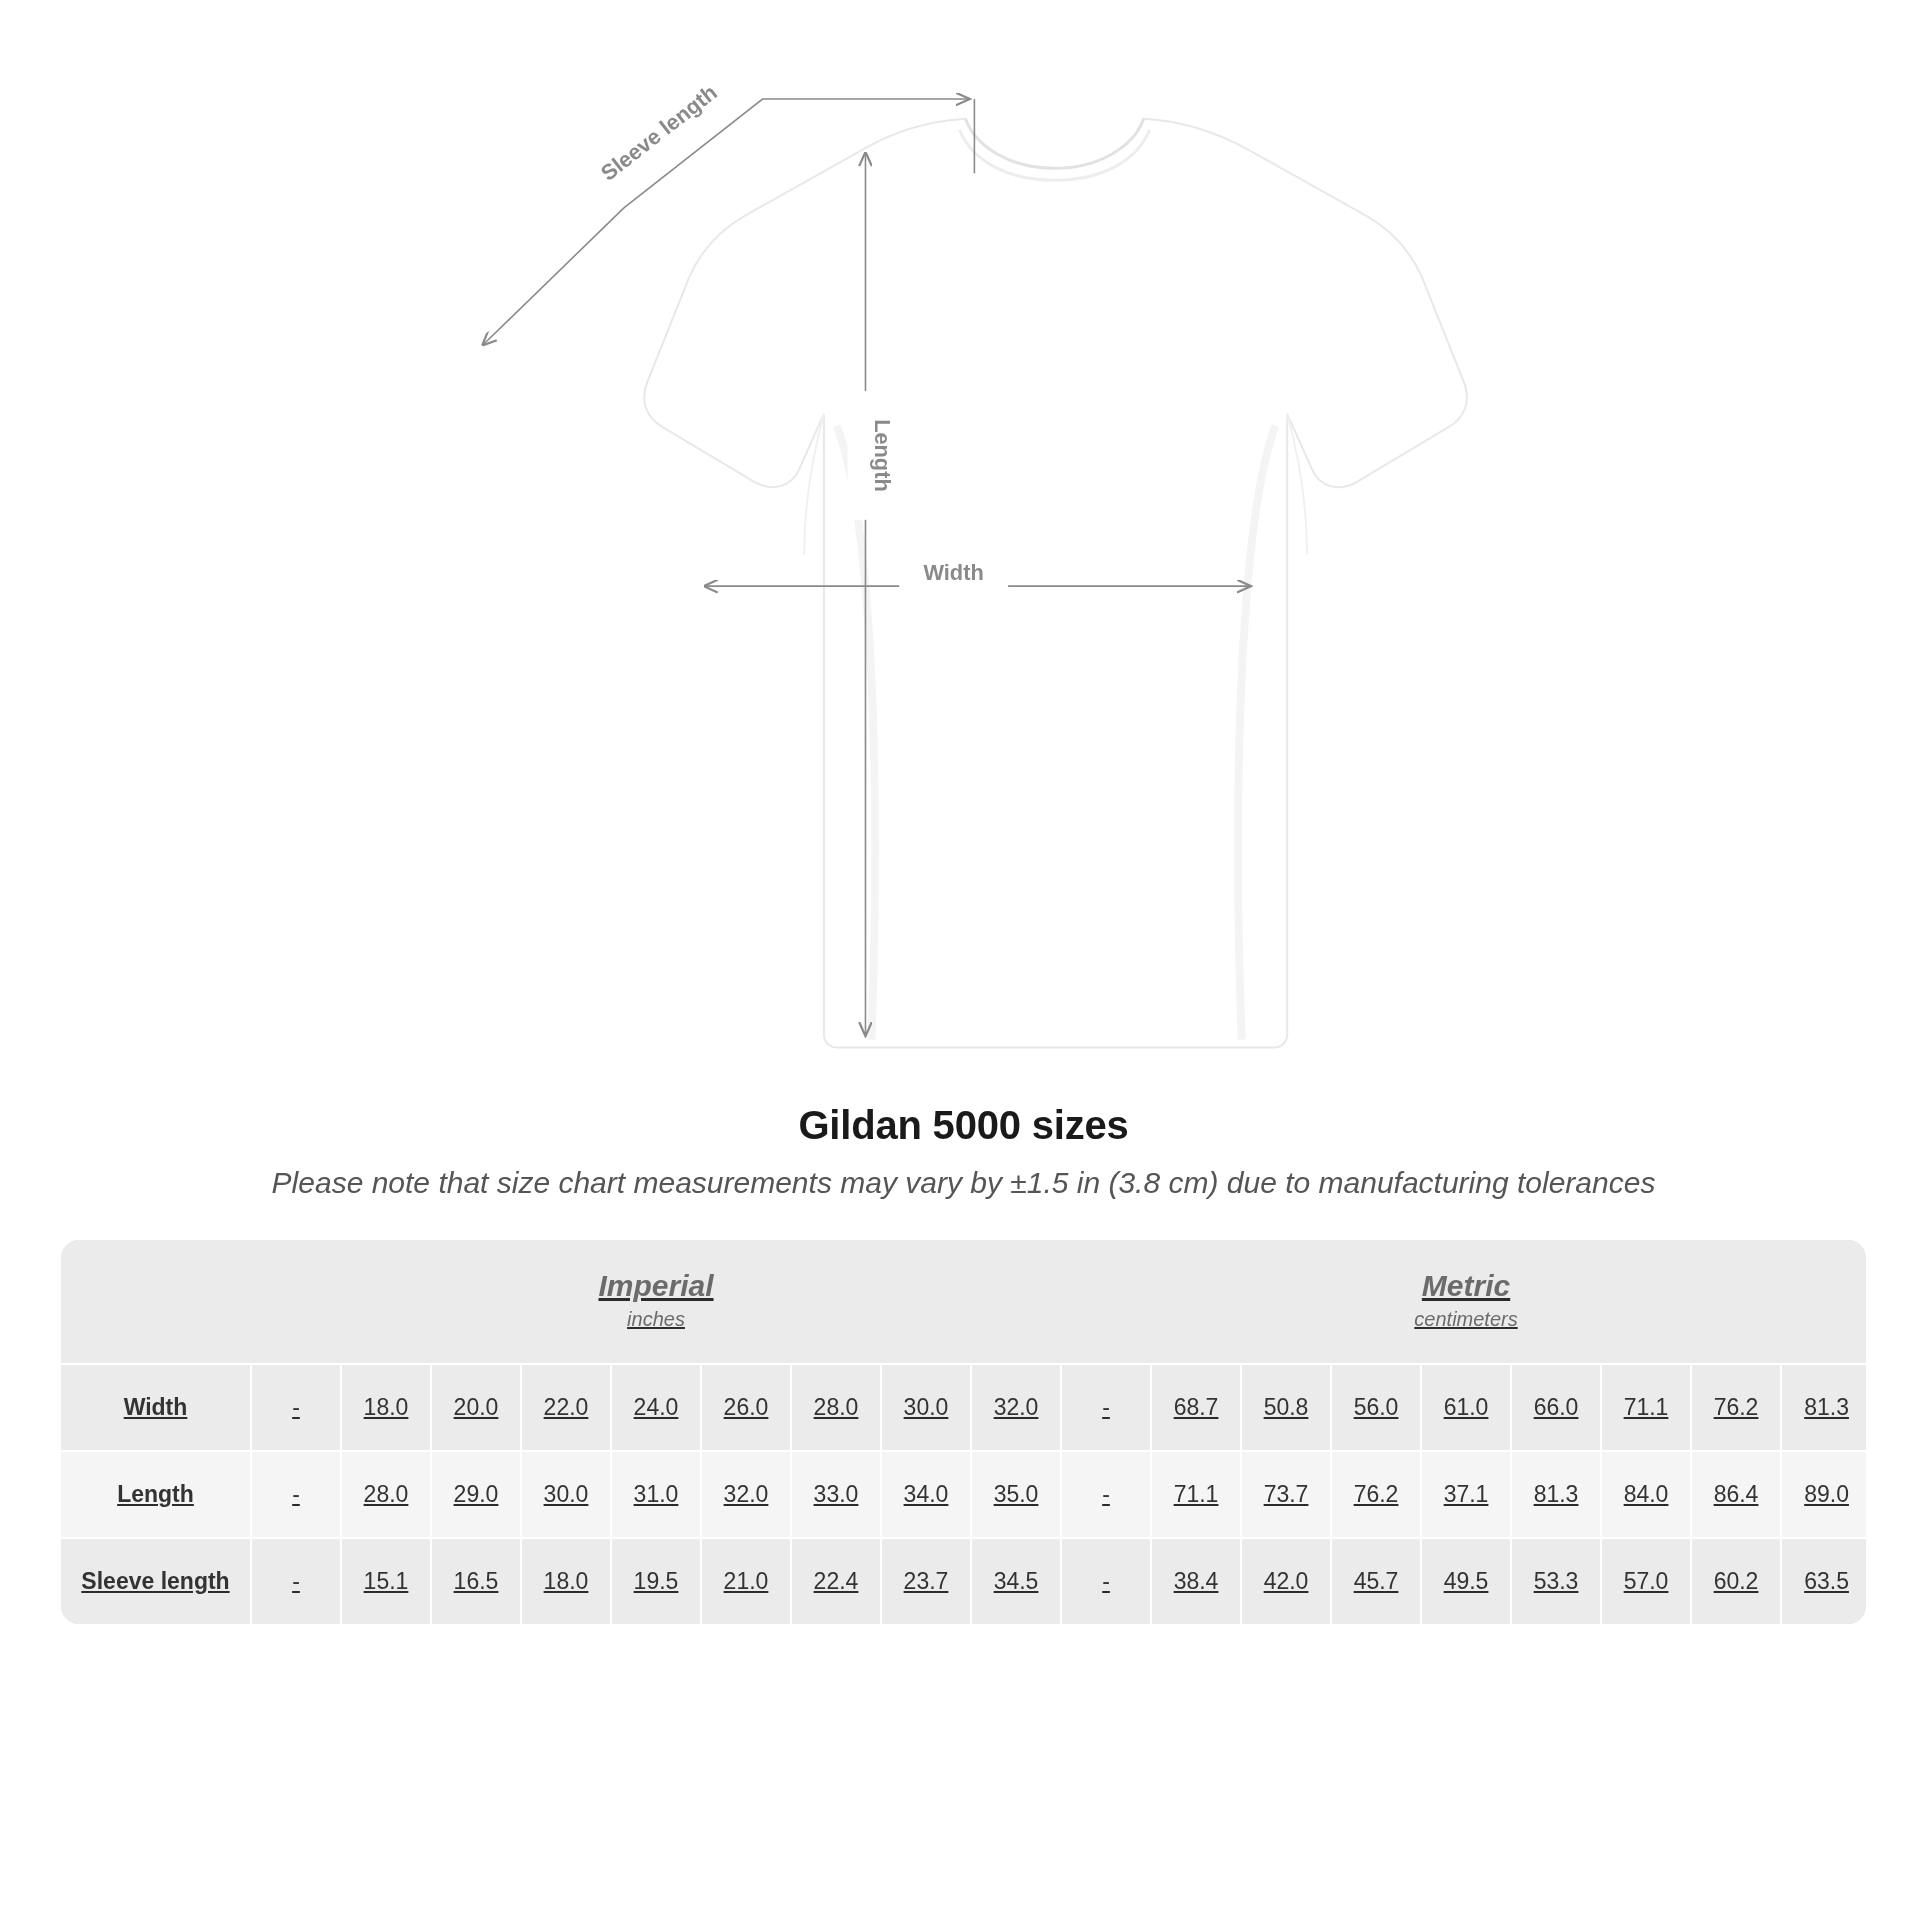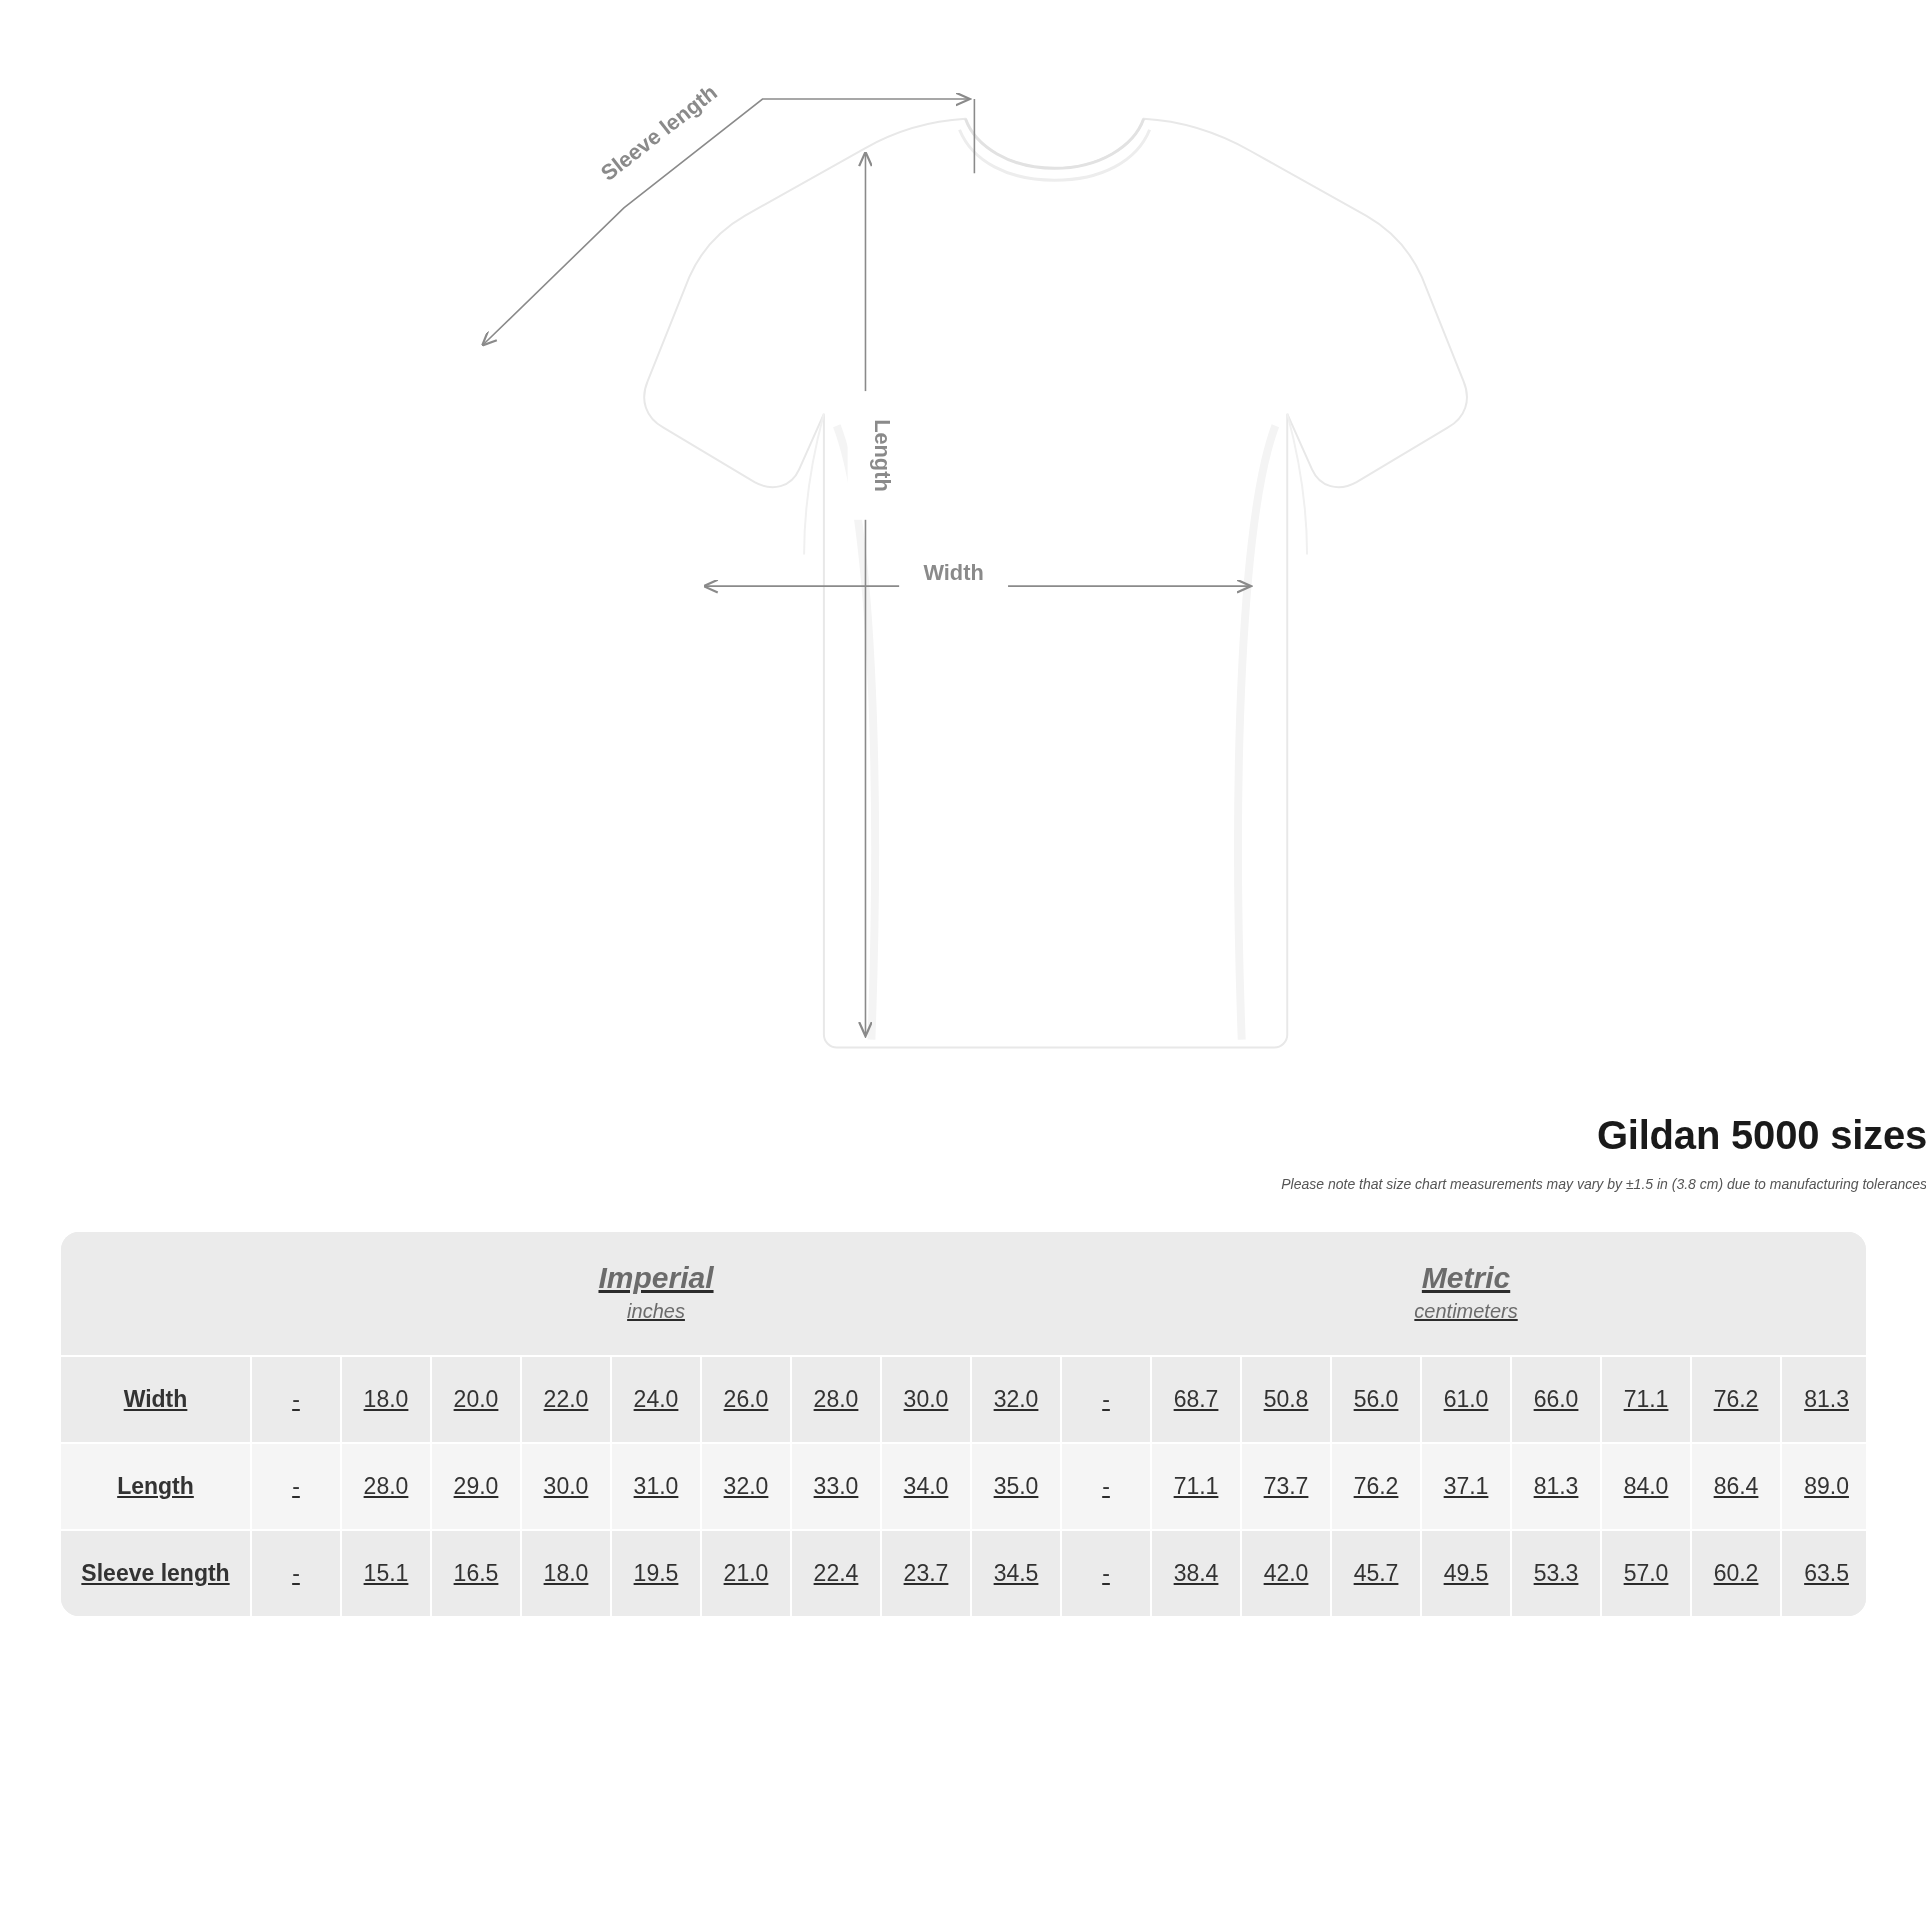--- a/index.html
+++ b/index.html
@@ -28,31 +28,31 @@
     height: 1099px;
   }
   .illustration svg {
     position: absolute;
     top: 0;
     left: 0;
   }
 
   
   .title-block {
-    text-align: right;
-    margin-top: 14px;
+    text-align: center;
+    margin-top: 4px;
   }
   .chart-title {
     font-size: 40px;
     font-weight: bold;
     color: #1a1a1a;
     letter-spacing: -0.2px;
   }
   .chart-note {
-    font-size: 14px;
+    font-size: 30px;
     font-style: italic;
     color: #555555;
     margin-top: 18px;
   }
 
   
   .table-wrap {
     margin: 40px 61px 0 61px;
     border-radius: 18px;
     overflow: hidden;

